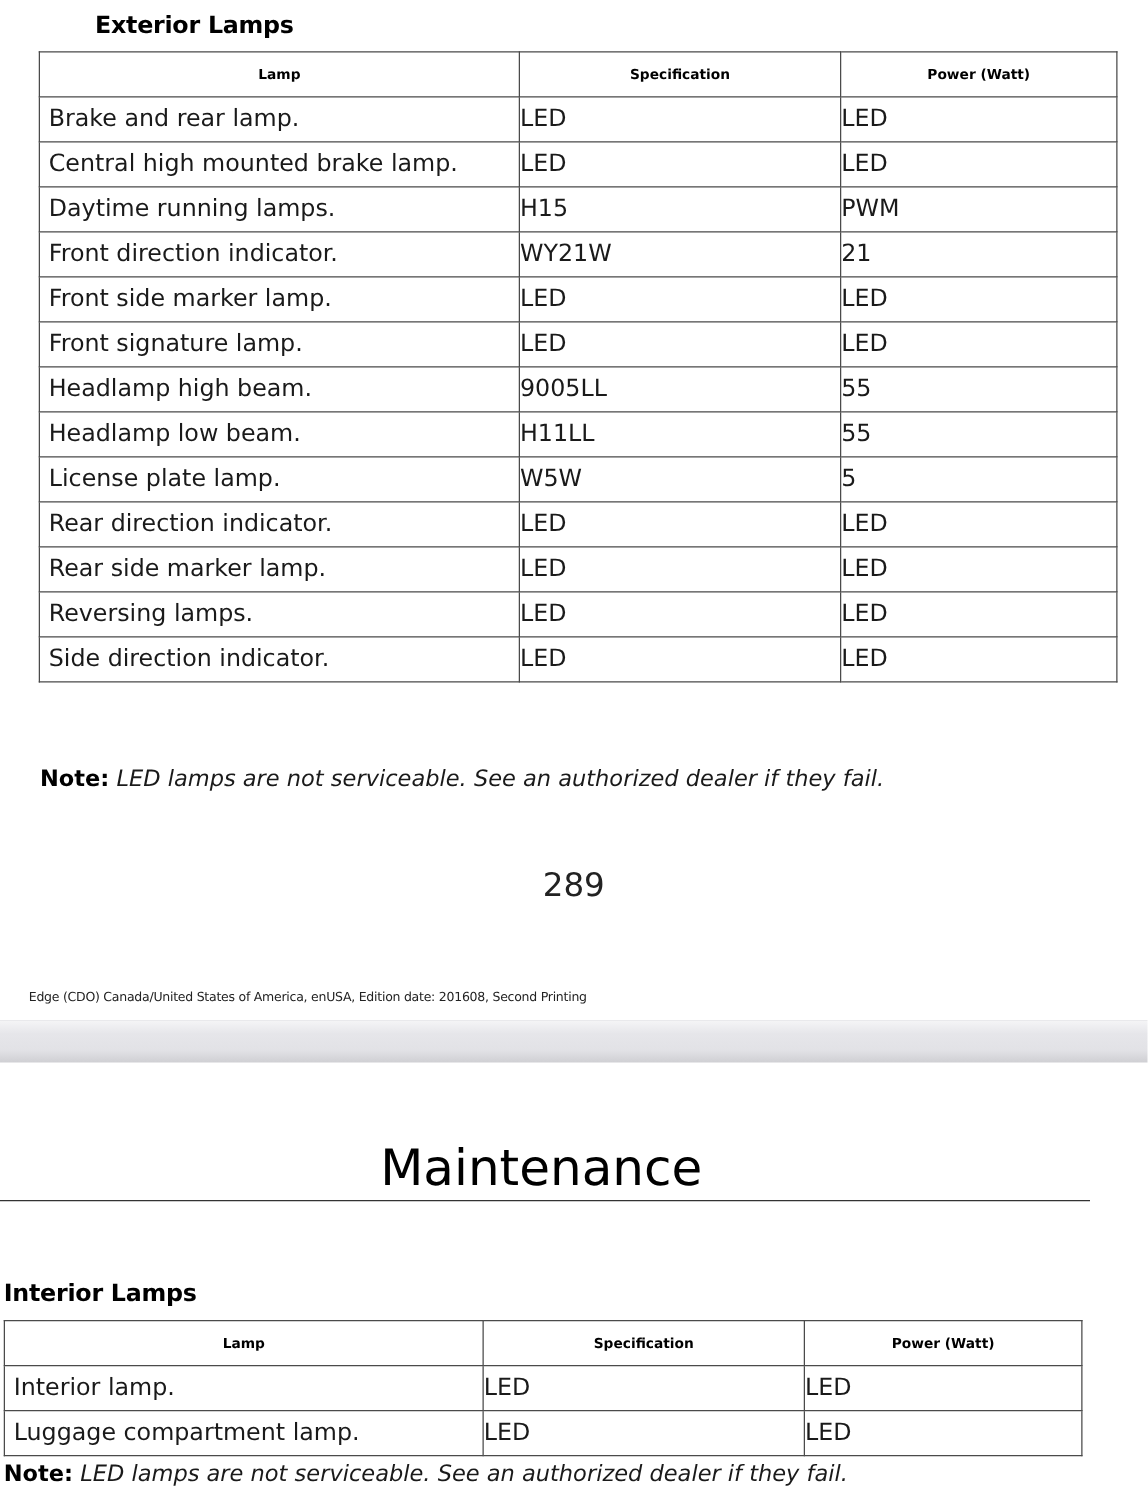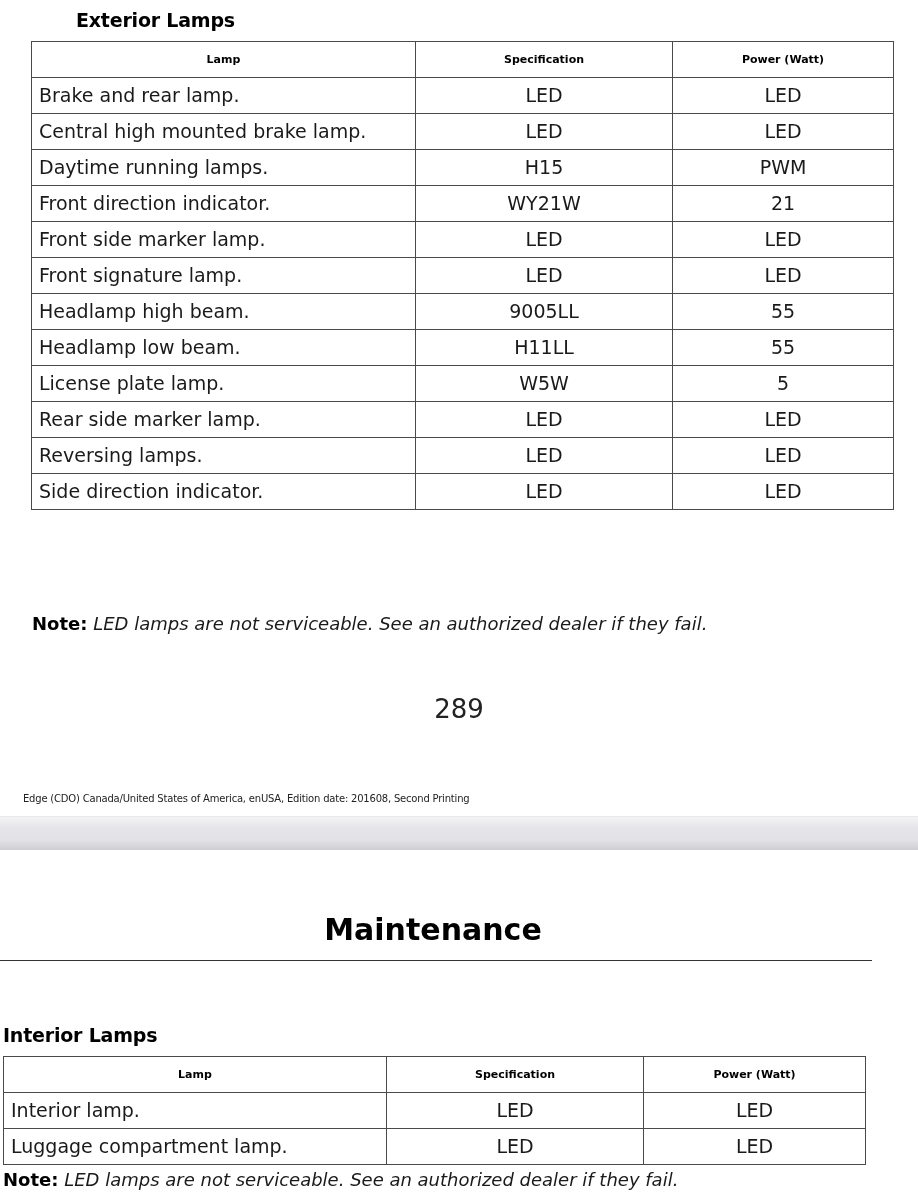--- a/index.html
+++ b/index.html
@@ -41,21 +41,20 @@
     font-weight: bold;
     font-size: 11px;
     color: #000;
     text-align: center;
   }
   table.lamps td.lamp-name {
     text-align: left;
     padding-left: 7px;
   }
   table.lamps td.center {
-    text-align: center;
   }
   .note {
     position: absolute;
     font-size: 18px;
     white-space: nowrap;
     color: #1a1a1a;
   }
   .note .note-label {
     font-weight: bold;
     color: #000;
@@ -88,22 +87,22 @@
     height: 33px;
     background: linear-gradient(#f4f4f6 0%, #e6e6ea 30%, #e2e2e6 70%, #cfcfd3 100%);
     border-top: 1px solid #e9e9ec;
   }
   .chapter-title {
     position: absolute;
     left: 0;
     width: 866px;
     text-align: center;
     top: 912px;
-    font-size: 30px;
-    font-weight: bold;
+    font-size: 40px;
+    font-weight: normal;
     color: #000;
     margin: 0;
   }
   .chapter-rule {
     position: absolute;
     left: 0;
     top: 960px;
     width: 872px;
     height: 0;
     border-top: 1.5px solid #333;
@@ -167,20 +166,25 @@
         <td class="lamp-name">Headlamp low beam.</td>
         <td class="center">H11LL</td>
         <td class="center">55</td>
       </tr>
       <tr>
         <td class="lamp-name">License plate lamp.</td>
         <td class="center">W5W</td>
         <td class="center">5</td>
       </tr>
       <tr>
+        <td class="lamp-name">Rear direction indicator.</td>
+        <td class="center">LED</td>
+        <td class="center">LED</td>
+      </tr>
+      <tr>
         <td class="lamp-name">Rear side marker lamp.</td>
         <td class="center">LED</td>
         <td class="center">LED</td>
       </tr>
       <tr>
         <td class="lamp-name">Reversing lamps.</td>
         <td class="center">LED</td>
         <td class="center">LED</td>
       </tr>
       <tr>

